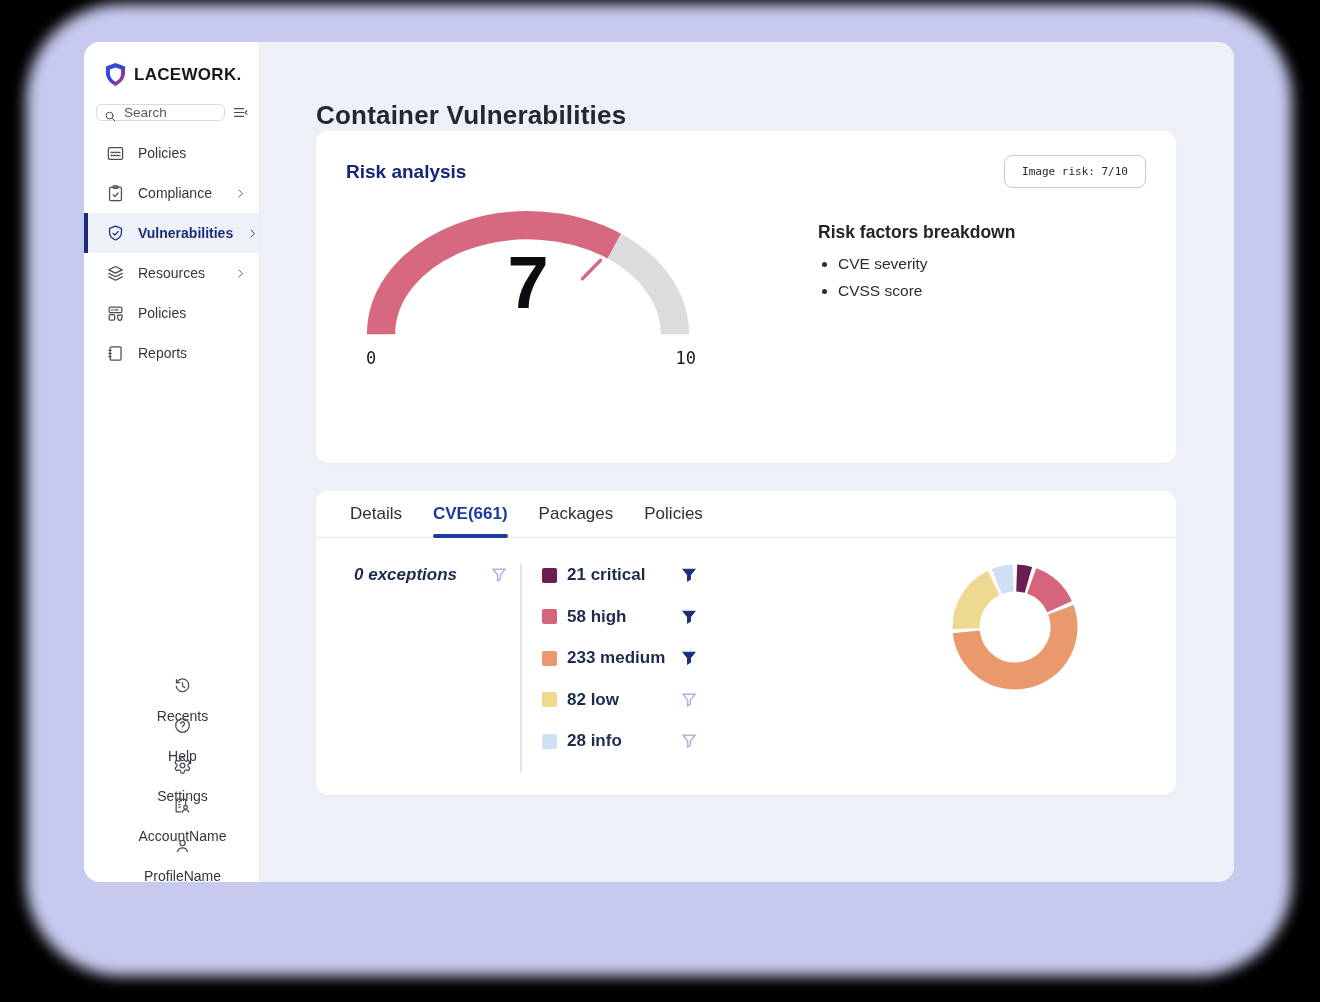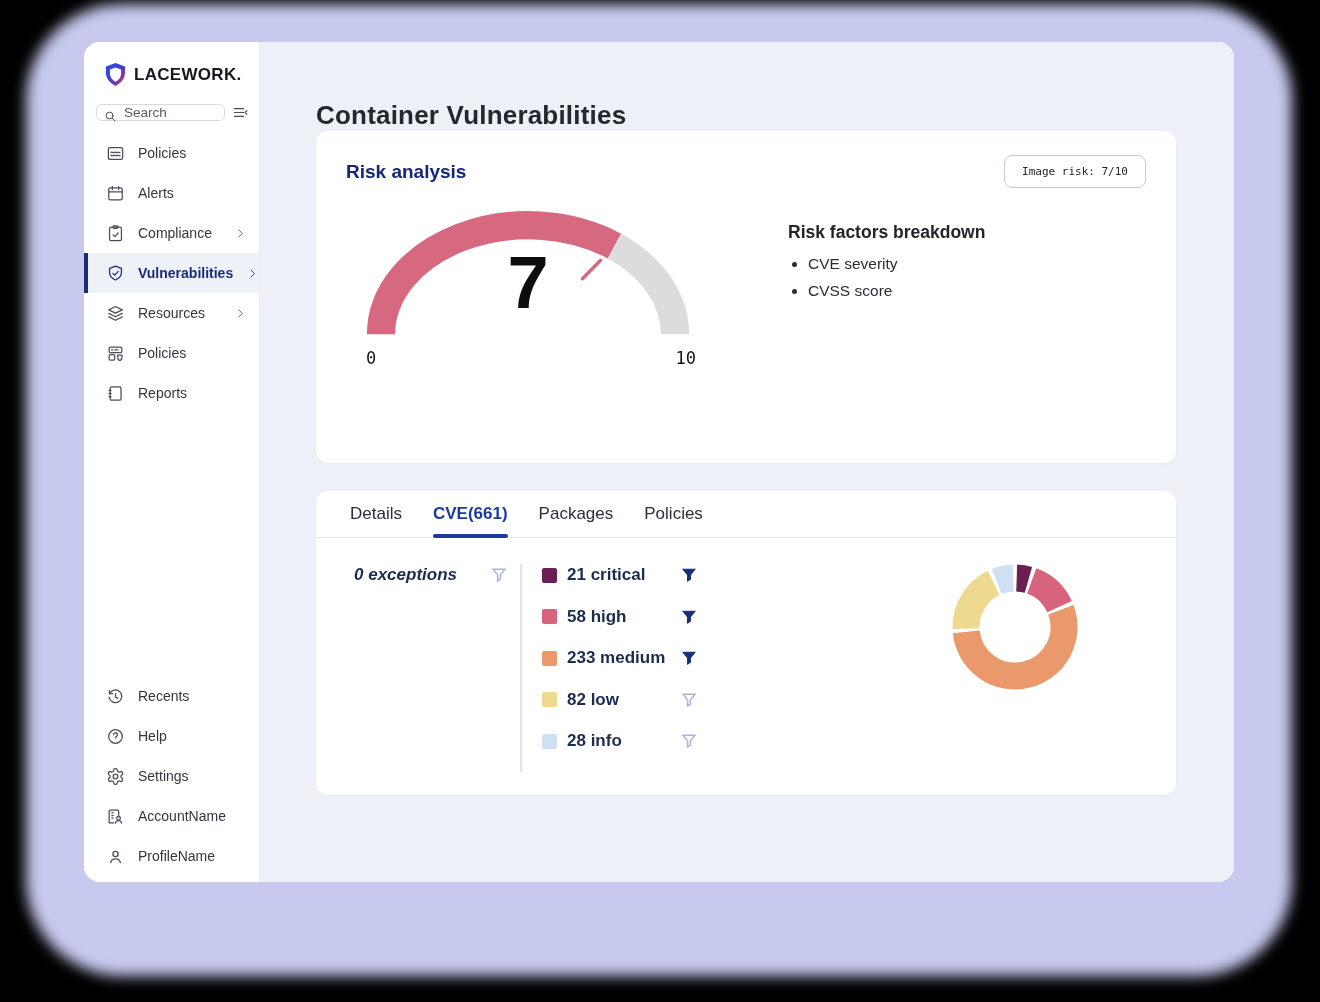--- a/index.html
+++ b/index.html
@@ -29,21 +29,21 @@
     padding-left:18px; }
   .nav-item .ic { display:flex; width:19px; justify-content:center; }
   .nav-item .chev { margin-left:auto; margin-right:12px; display:flex; }
   .nav-item.active { background:#eef1f7; border-left:4px solid #1b2d7a;
     color:#1b2d7a; font-weight:700; }
   .nav-item.active svg { stroke:#1b2d7a; }
   .nav svg, .foot svg, .collapse-btn svg, .search-box svg { stroke:#4a4e57; fill:none;
     stroke-width:1.6; stroke-linecap:round; stroke-linejoin:round; }
   .spacer { flex:1; }
   .foot { padding-bottom:6px; }
-  .foot .nav-item { border-left:4px solid transparent; }
+  .foot .nav-item { border-left:4px solid transparent;flex-direction:column; }
 
   
   .main { flex:1; background:#edf1f7; padding:58px 58px 0 56px; overflow:hidden; }
   .page-title { font-size:26px; font-weight:700; color:#23272e; letter-spacing:.2px; }
   .assess-row { display:flex; justify-content:space-between; align-items:baseline;
     margin:34px 0 22px 2px; }
   .assess-label { font-family:"DejaVu Sans Mono", monospace; font-size:15px;
     font-weight:700; letter-spacing:3.5px; color:#2438b8; }
   .image-path { font-family:"DejaVu Sans Mono", monospace; font-size:14px;
     color:#1d1f23; letter-spacing:.5px; }
@@ -54,21 +54,21 @@
   .risk-title { font-size:19px; font-weight:700; color:#15267b; }
   .risk-badge { border:1px solid #c6cad2; border-radius:8px; padding:9px 17px;
     font-family:"DejaVu Sans Mono", monospace; font-size:11px; color:#23262c; }
   .risk-body { display:flex; margin-top:2px; }
   .gauge-wrap { position:relative; width:340px; margin-left:12px; margin-top:8px; }
   .gauge-wrap svg { display:block; }
   .gauge-value { position:absolute; left:50%; top:48px; transform:translateX(-50%);
     font-size:74px; font-weight:700; color:#0c0d10; line-height:1; }
   .gauge-labels { display:flex; justify-content:space-between; padding:4px 2px 0 8px;
     font-family:"DejaVu Sans Mono", monospace; font-size:17px; color:#17181c; }
-  .factors { margin-left:90px; margin-top:32px; }
+  .factors { margin-left:120px; margin-top:32px; }
   .factors-title { font-size:17.5px; font-weight:700; color:#22252b; }
   .factors ul { margin:12px 0 0 20px; }
   .factors li { font-size:15.5px; color:#2a2d33; margin-bottom:9px; }
 
   .cve-card { height:304px; }
   .tabs-row { display:flex; align-items:stretch; gap:31px; height:47px; padding:0 34px;
     border-bottom:1px solid #e3e6eb; }
   .tab { display:flex; align-items:center; font-size:17px; color:#2a2f38;
     position:relative; cursor:pointer; }
   .tab.active { color:#1b3a9e; font-weight:700; }
@@ -137,29 +137,20 @@
           <rect x="3" y="4.5" width="18" height="15" rx="2"></rect>
           <path d="M6.3 10.6c1.3-1.6 2.5 1.6 3.8 0s2.5 1.6 3.8 0 2.5 1.6 3.8 0"></path>
           <path d="M6.3 14.6c1.3-1.6 2.5 1.6 3.8 0s2.5 1.6 3.8 0 2.5 1.6 3.8 0"></path>
         </svg>
           </span>
         <span>Policies</span>
       </div>
       <div class="nav-item">
         <span class="ic">
             <svg width="19" height="19" viewBox="0 0 24 24">
-          <rect x="3.5" y="5" width="17" height="15" rx="2"></rect>
-              <path d="M8 3.2V7M16 3.2V7M3.5 9.8h17"></path>
-        </svg>
-          </span>
-        <span>Alerts</span>
-      </div>
-      <div class="nav-item">
-        <span class="ic">
-            <svg width="19" height="19" viewBox="0 0 24 24">
           <rect x="4.5" y="4" width="15" height="17" rx="2"></rect>
               <rect x="9" y="2.5" width="6" height="3" rx="1"></rect>
           <path d="M9 13.8l2.2 2.2 4-4.6"></path>
         </svg>
           </span>
         <span>Compliance</span>
         <span class="chev">
             <svg width="13" height="13" viewBox="0 0 24 24">
               <path d="M9 5.5l6.5 6.5L9 18.5"></path>
             </svg>

